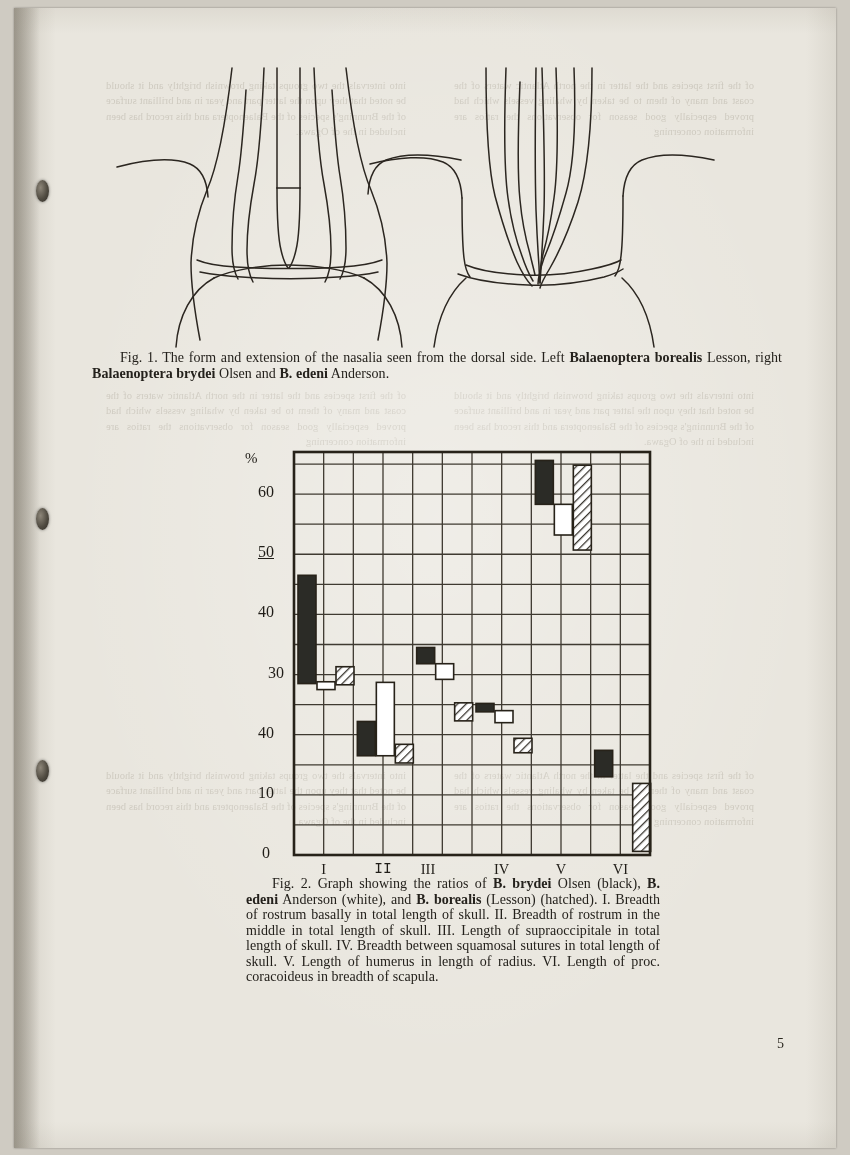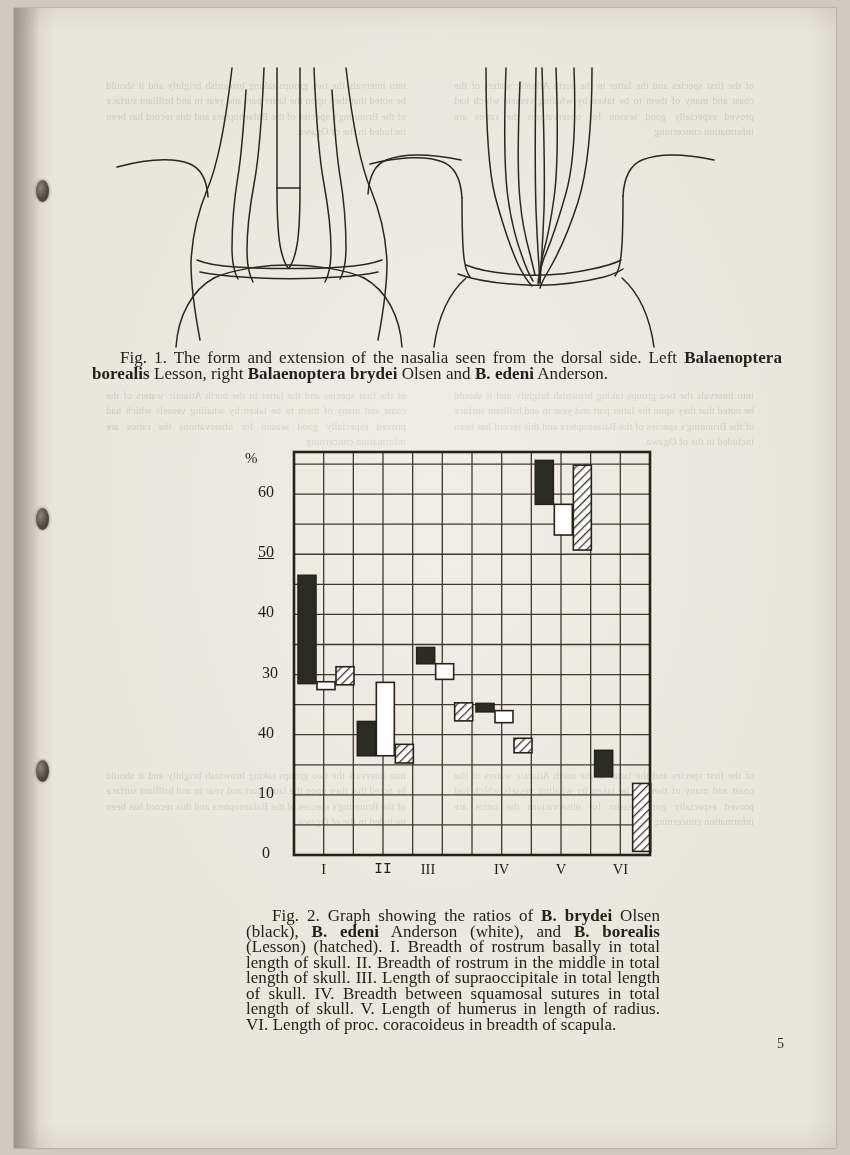--- a/index.html
+++ b/index.html
@@ -54,41 +54,41 @@
     letter-spacing:.1px;
   }
   .ghost.left{left:92px;width:300px;}
   .ghost.right{left:440px;width:300px;}
 
   .fig1{
     position:absolute;left:100px;top:52px;width:640px;height:290px;
   }
   .cap{
     position:absolute;
-    font-size:17px;
+    font-size:14px;
     line-height:15.5px;
     color:#24211c;
     text-align:justify;
     letter-spacing:.05px;
   }
   .cap b{font-weight:bold;}
   #fig1-caption{left:78px;top:342px;width:690px;text-indent:28px;}
 
   .fig2-wrap{position:absolute;left:232px;top:440px;width:410px;height:420px;}
   .ylabel-pct{
     position:absolute;left:-1px;top:2px;font-size:15px;color:#201d18;
   }
   .ytick{
     position:absolute;right:0;font-size:16px;color:#201d18;text-align:center;width:34px;
   }
   .xtick{
     position:absolute;font-size:14.5px;color:#201d18;text-align:center;width:40px;
     font-family:"Liberation Serif", serif;
   }
-  #fig2-caption{left:232px;top:900px;width:414px;text-indent:26px;}
+  #fig2-caption{left:232px;top:868px;width:414px;text-indent:26px;}
 
   .pageno{
     position:absolute;right:52px;top:1028px;font-size:14px;color:#2a271f;
   }
   svg{display:block;}
 </style>
 </head>
 <body>
 
 <div class="page">
@@ -160,21 +160,21 @@
   </div>
 
   <div class="cap" id="fig1-caption"><span>Fig. 1. The form and extension of the nasalia seen from the dorsal side. Left </span><b>Balaenoptera borealis</b><span> Lesson, right </span><b>Balaenoptera brydei</b><span> Olsen and </span><b>B. edeni</b><span> Anderson.</span></div>
 
   <div class="fig2-wrap">
     <div class="ylabel-pct">%</div>
     <div id="yticks">
         <div class="ytick" style="top: 396px; left: 0px; width: 40px;">0</div>
         <div class="ytick" style="top: 335.851px; left: 0px; width: 40px;">10</div>
         <div class="ytick" style="top: 275.701px; left: 0px; width: 40px;">40</div>
-        <div class="ytick" style="top: 215.552px; left: 4px; width: 40px;">30</div>
+        <div class="ytick" style="top: 215.552px; left: 10px; width: 40px;">30</div>
         <div class="ytick" style="top: 155.403px; left: 0px; width: 40px;">40</div>
         <div class="ytick" style="top: 95.2537px; left: 0px; width: 40px; text-decoration: underline;">50</div>
         <div class="ytick" style="top: 35.1045px; left: 0px; width: 40px;">60</div>
       </div>
     <svg id="chart-svg" width="410" height="420" viewBox="0 0 410 420">
       <defs>
         <pattern id="hatch" width="6" height="6" patternTransform="rotate(45)" patternUnits="userSpaceOnUse">
           <rect width="6" height="6" fill="#ffffff"></rect>
           <line x1="0" y1="0" x2="0" y2="6" stroke="#3a3630" stroke-width="2.6"></line>
         </pattern>

